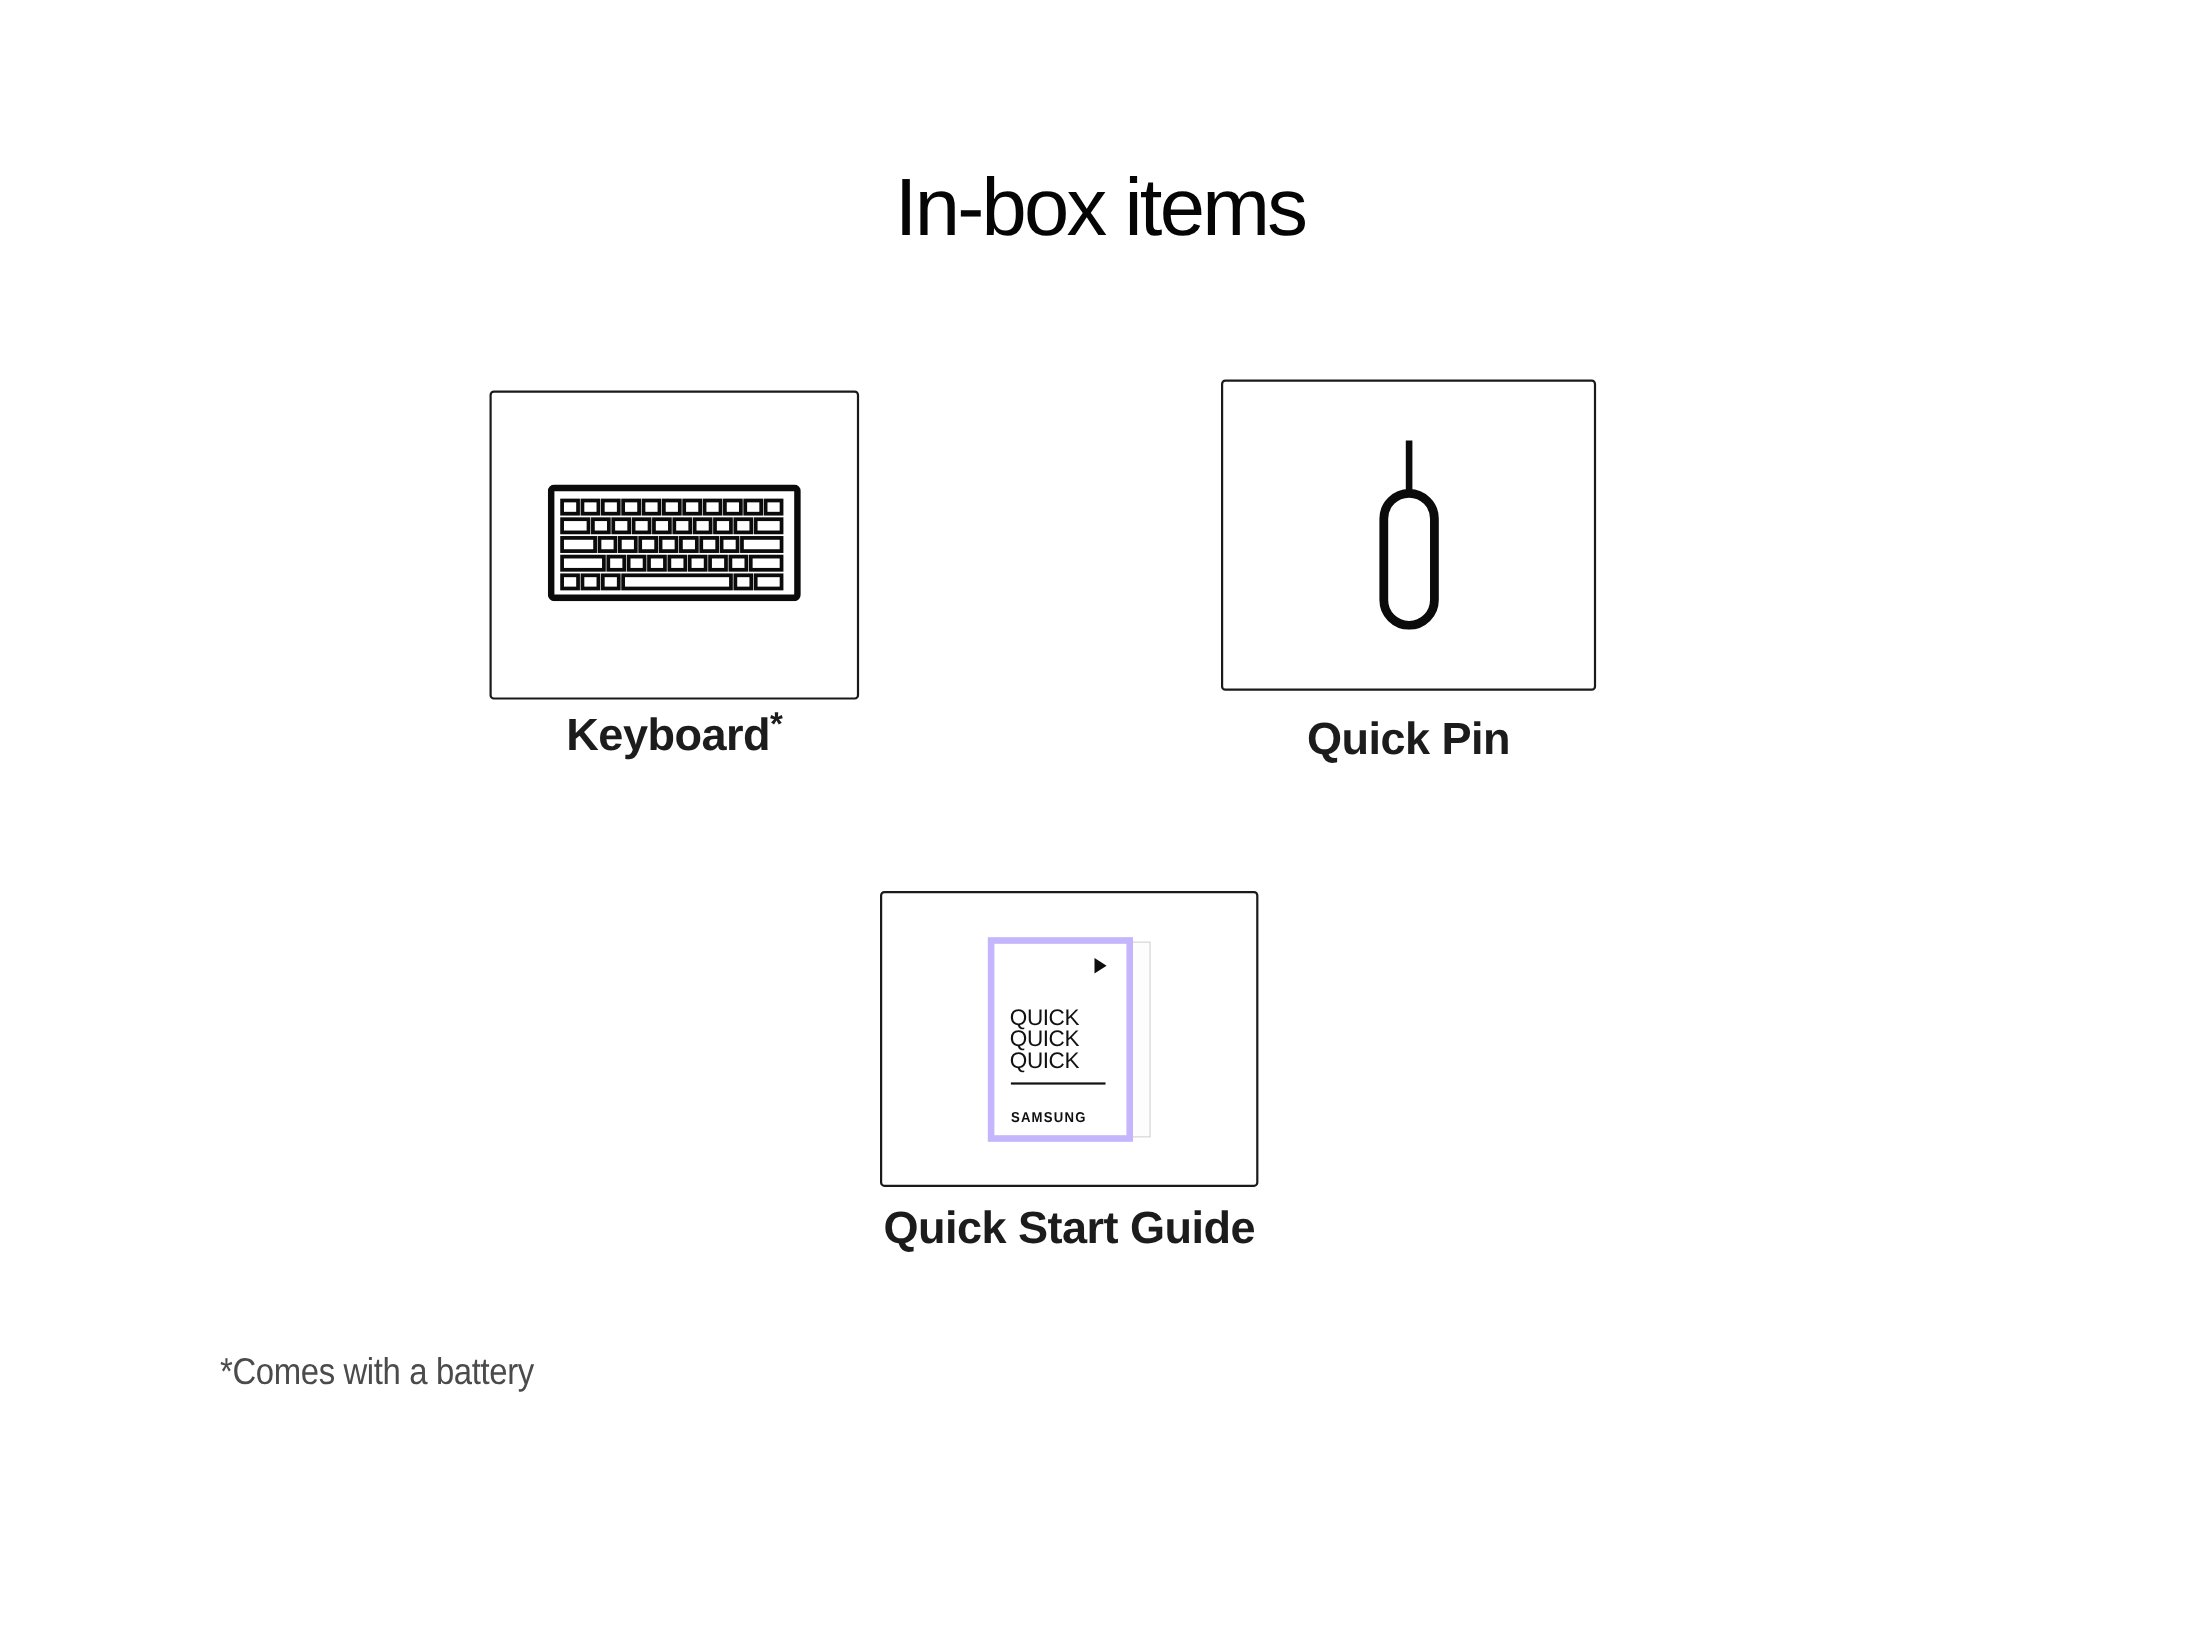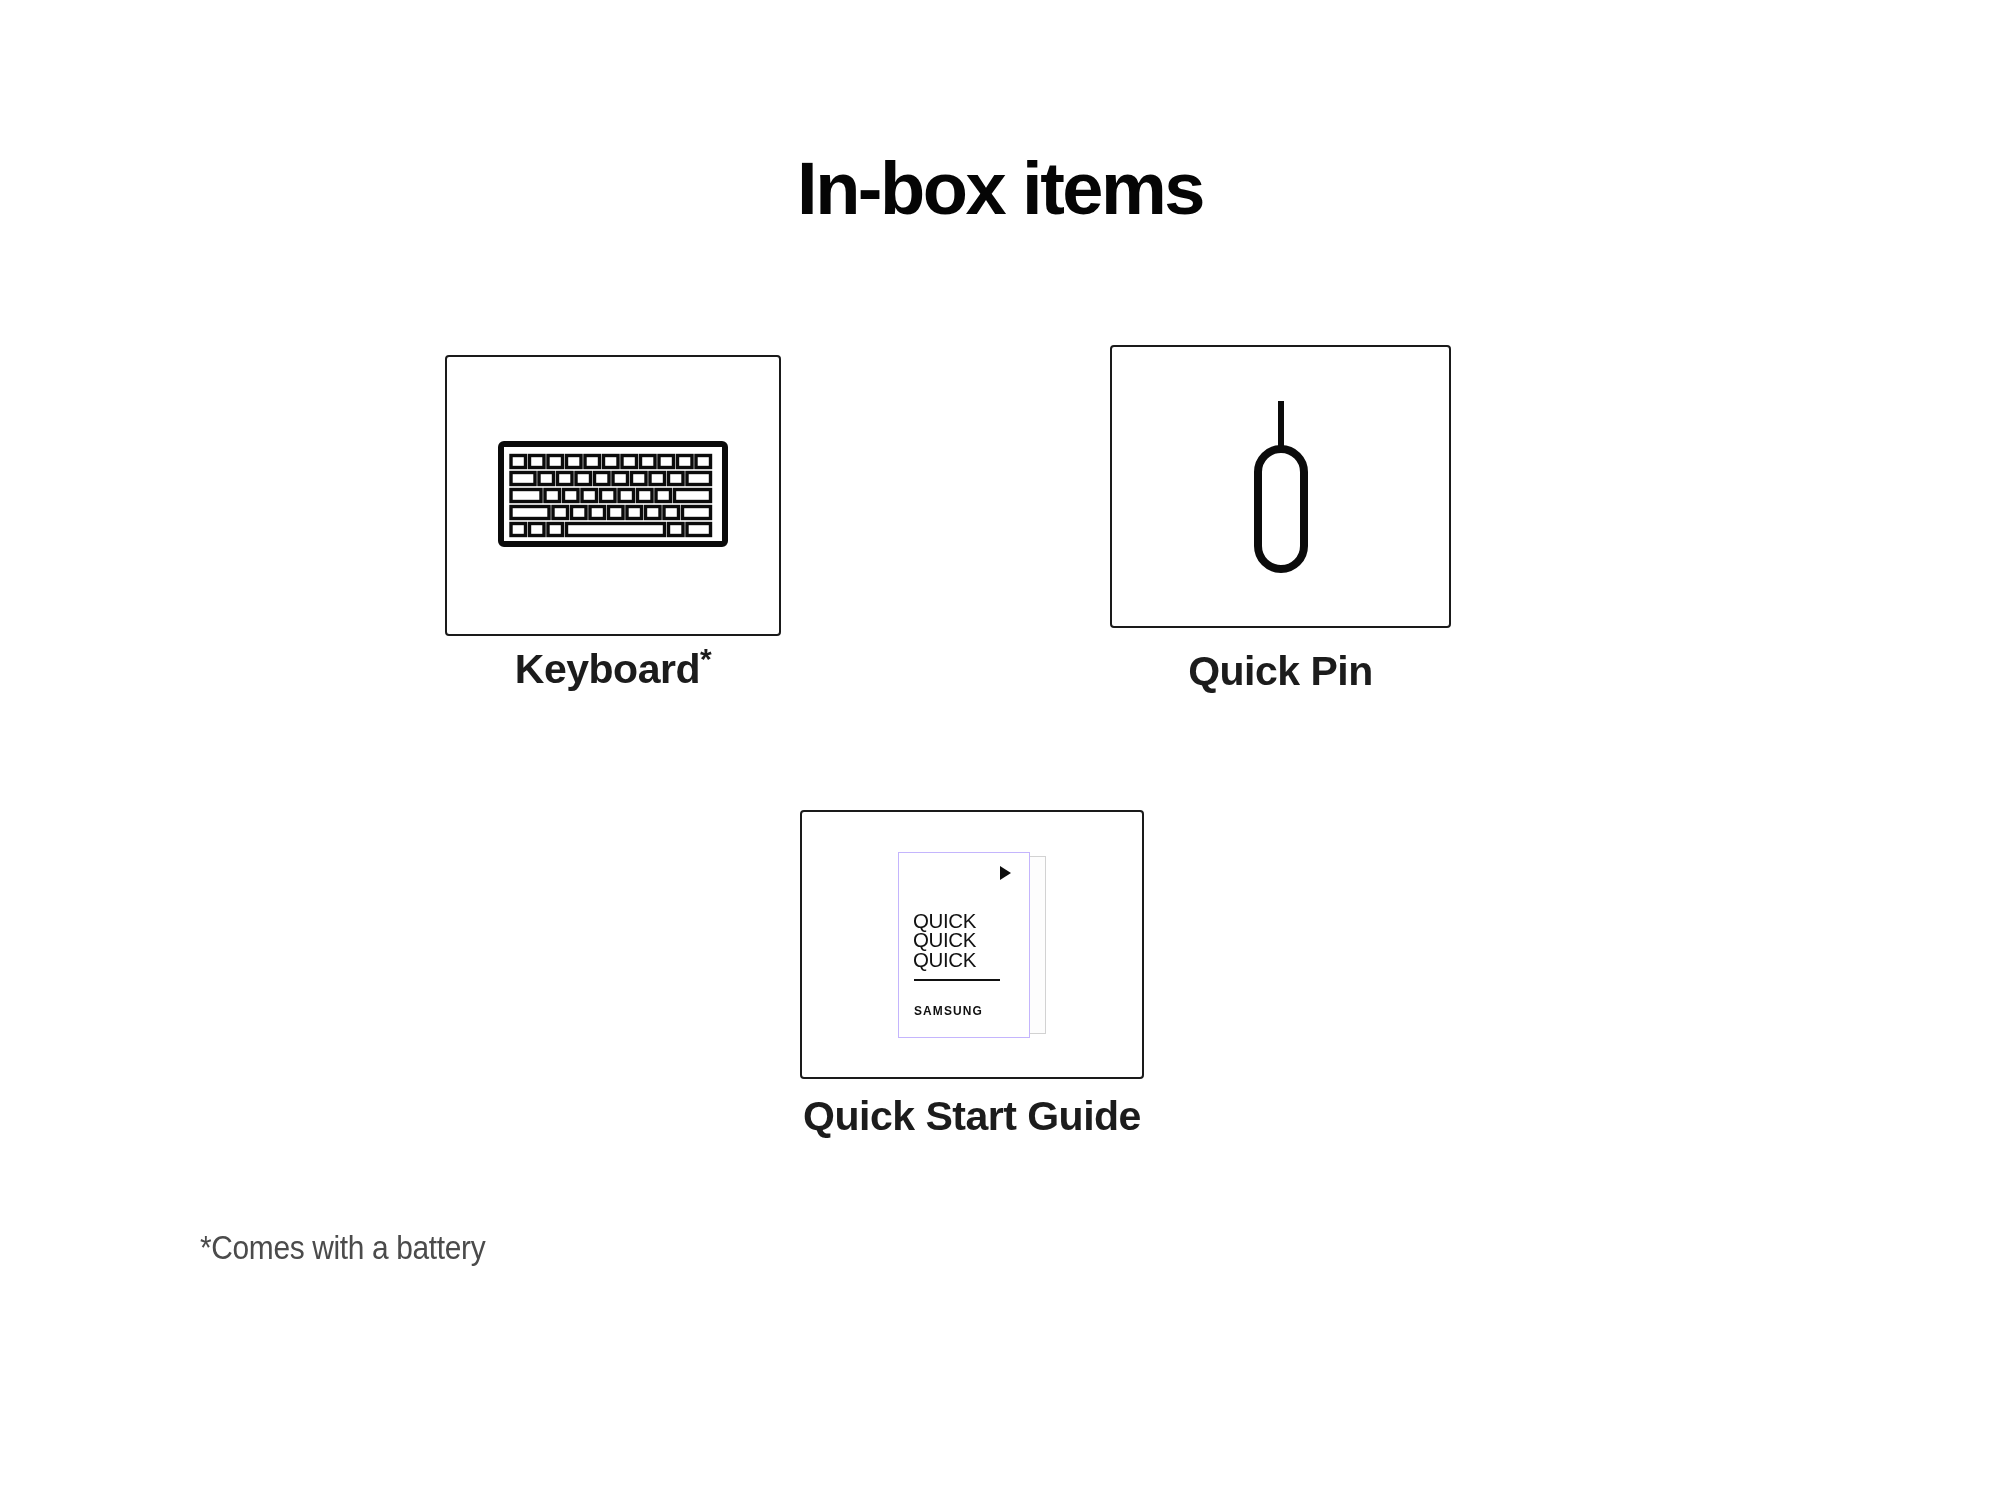--- a/index.html
+++ b/index.html
@@ -17,21 +17,21 @@
   }
 
   
   #page-title {
     position: absolute;
     top: 150px;
     left: 0;
     width: 2000px;
     text-align: center;
     font-size: 74px;
-    font-weight: 700;
+    font-weight: 400;
     letter-spacing: -2.5px;
     color: #050505;
     line-height: 1.05;
     white-space: nowrap;
   }
 
   
   .item {
     position: absolute;
   }
@@ -103,21 +103,21 @@
     border: 1px solid #d2d2d2;
     background: #fdfdfd;
     box-sizing: border-box;
   }
   .booklet-front {
     position: absolute;
     left: 0;
     top: 0;
     width: 132px;
     height: 186px;
-    border: 1px solid #c4b5fd;
+    border: 6px solid #c4b5fd;
     background: #ffffff;
     box-sizing: border-box;
   }
   .booklet-arrow {
     position: absolute;
     right: 18px;
     top: 13px;
     width: 0;
     height: 0;
     border-top: 7px solid transparent;

